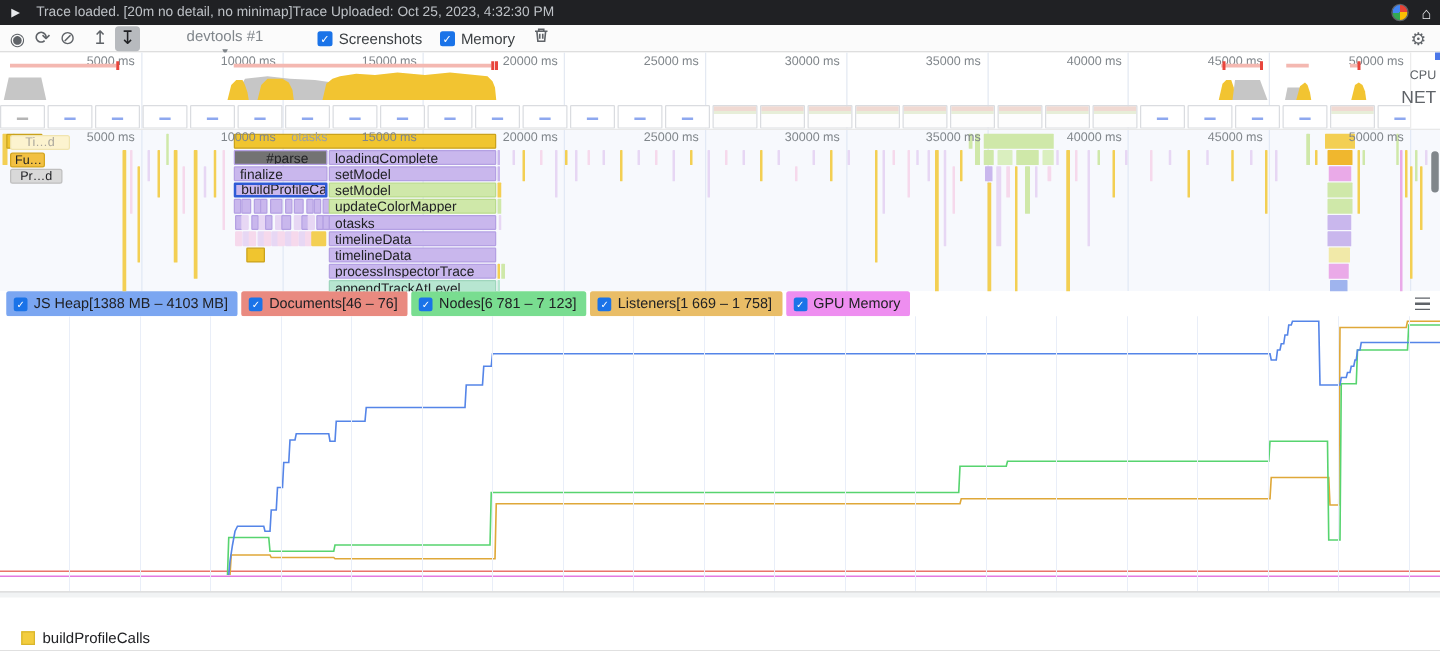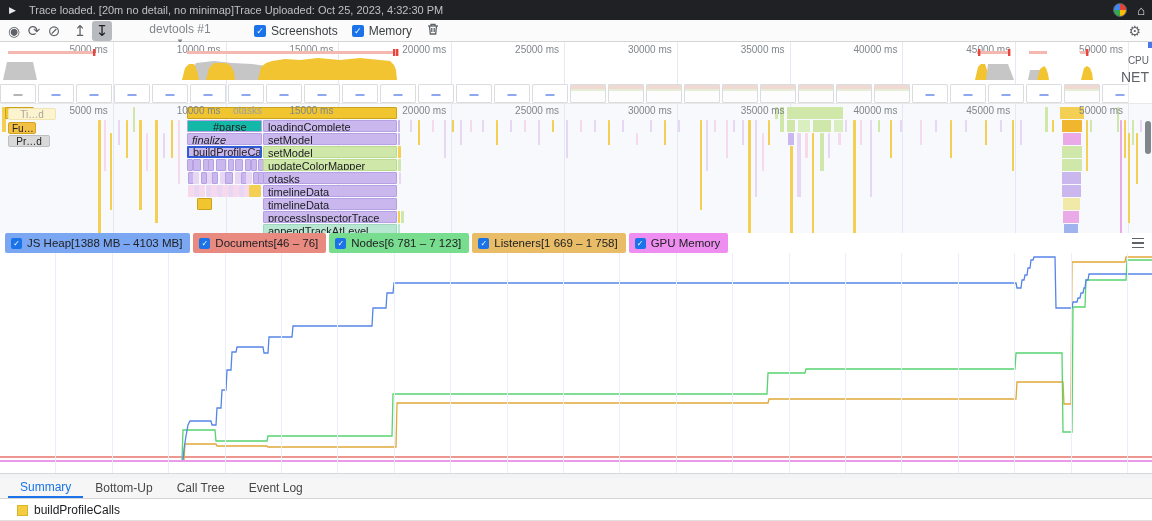--- a/index.html
+++ b/index.html
@@ -367,23 +367,23 @@
       <div class="conf" style="left: 1090px; top: 16px; width: 2px; height: 12px; background: rgb(207, 232, 169);"></div>
       <div class="conf" style="left: 1117px; top: 3px; width: 2px; height: 25px; background: rgb(207, 232, 169);"></div>
       <div class="conf" style="left: 1120px; top: 16px; width: 2px; height: 116px; background: rgb(234, 170, 232);"></div>
       <div class="conf" style="left: 1124px; top: 16px; width: 2px; height: 38px; background: rgb(243, 207, 83);"></div>
       <div class="conf" style="left: 1128px; top: 29px; width: 2px; height: 90px; background: rgb(243, 207, 83);"></div>
       <div class="conf" style="left: 1132px; top: 16px; width: 2px; height: 25px; background: rgb(207, 232, 169);"></div>
       <div class="conf" style="left: 1136px; top: 29px; width: 2px; height: 51px; background: rgb(243, 207, 83);"></div>
       <div class="conf" style="left: 1140px; top: 16px; width: 2px; height: 12px; background: rgb(231, 215, 244);"></div>
       <div class="fbar" style="left: 5px; top: 3px; width: 29px; background: rgb(240, 197, 47); border: 1px solid rgb(202, 162, 28);"></div>
       <div class="fbar" style="left: 187px; top: 3px; width: 210px; background: rgb(240, 197, 47); border: 1px solid rgb(202, 162, 28);"></div>
-      <div class="fbar" style="left: 187px; top: 16px; width: 75px; background: #14b8a6; border: 1px solid rgb(180, 160, 227); padding-left: 25px;">#parse</div>
+      <div class="fbar" style="left: 187px; top: 16px; width: 75px; background: #737373; border: 1px solid rgb(180, 160, 227); padding-left: 25px;">#parse</div>
       <div class="fbar" style="left: 263px; top: 16px; width: 134px; background: rgb(201, 183, 237); border: 1px solid rgb(180, 160, 227);">loadingComplete</div>
-      <div class="fbar" style="left: 187px; top: 29px; width: 75px; background: rgb(201, 183, 237); border: 1px solid rgb(180, 160, 227); font-style: italic;">finalize</div>
+      <div class="fbar" style="left: 187px; top: 29px; width: 75px; background: rgb(201, 183, 237); border: 1px solid rgb(180, 160, 227);">finalize</div>
       <div class="fbar" style="left: 263px; top: 29px; width: 134px; background: rgb(201, 183, 237); border: 1px solid rgb(180, 160, 227);">setModel</div>
       <div class="fbar sel" style="left: 187px; top: 42px; width: 75px; background: rgb(201, 183, 237); border: 2px solid rgb(47, 91, 214);">buildProfileCalls</div>
       <div class="fbar" style="left: 263px; top: 42px; width: 134px; background: rgb(207, 232, 169); border: 1px solid rgb(186, 219, 140);">setModel</div>
       <div class="fbar" style="left: 187px; top: 55px; width: 4px; background: rgb(201, 183, 237); border: 1px solid rgb(180, 160, 227);"></div>
       <div class="fbar" style="left: 193px; top: 55px; width: 8px; background: rgb(201, 183, 237); border: 1px solid rgb(180, 160, 227);"></div>
       <div class="fbar" style="left: 203px; top: 55px; width: 3px; background: rgb(201, 183, 237); border: 1px solid rgb(180, 160, 227);"></div>
       <div class="fbar" style="left: 208px; top: 55px; width: 6px; background: rgb(201, 183, 237); border: 1px solid rgb(180, 160, 227);"></div>
       <div class="fbar" style="left: 216px; top: 55px; width: 10px; background: rgb(201, 183, 237); border: 1px solid rgb(180, 160, 227);"></div>
       <div class="fbar" style="left: 228px; top: 55px; width: 5px; background: rgb(201, 183, 237); border: 1px solid rgb(180, 160, 227);"></div>
       <div class="fbar" style="left: 235px; top: 55px; width: 8px; background: rgb(201, 183, 237); border: 1px solid rgb(180, 160, 227);"></div>
@@ -456,24 +456,18 @@
     <svg id="mem-svg" width="1152" height="220">
         <polyline points="0,208 1152,208" fill="none" stroke="#e27ae2" stroke-width="1.3"></polyline>
         <polyline points="0,204 1152,204" fill="none" stroke="#e9736b" stroke-width="1.3"></polyline>
         <polyline points="184,207 185,191 216,191 217,193 267,193 268,194 396,194 397,150 768,150 769,146 1016,146 1017,129 1063,129 1064,151 1071,151 1072,9 1125,9 1126,4 1152,4" fill="none" stroke="#dfa839" stroke-width="1.3"></polyline>
         <polyline points="182,207 183,177 215,177 216,188 267,188 268,183 392,183 393,141 767,141 768,120 805,120 806,116 1015,116 1016,100 1062,100 1063,179 1072,179 1073,54 1085,54 1086,27 1126,27 1127,7 1152,7" fill="none" stroke="#57d46f" stroke-width="1.3"></polyline>
         <polyline points="183,207 184,196 186,183 188,172 190,168 211,168 212,172 216,172 217,155 221,155 222,137 226,137 227,117 231,117 232,99 236,99 237,94 263,94 264,100 268,100 269,84 292,84 293,73 372,73 373,55 386,55 387,40 393,40 394,30 1016,30 1017,35 1021,35 1022,27 1024,27 1025,22 1027,22 1028,15 1030,15 1031,7 1033,7 1034,4 1055,4 1056,55 1072,55 1073,49 1077,49 1078,45 1080,45 1081,40 1083,40 1084,35 1085,35 1086,27 1088,27 1089,21 1152,21" fill="none" stroke="#5585e8" stroke-width="1.3"></polyline>
       </svg>
   </div>
 
   <div id="divider"></div>
-  <div id="tabbar">
-      <div class="tab active">Summary</div>
-      <div class="tab">Bottom-Up</div>
-      <div class="tab">Call Tree</div>
-      <div class="tab">Event Log</div>
-    </div>
   <div id="summary-panel">
     <span id="swatch" style="background: rgb(243, 205, 63);"></span>
     <span id="summary-label">buildProfileCalls</span>
   </div>
 
 </div>
 
 </body></html>

